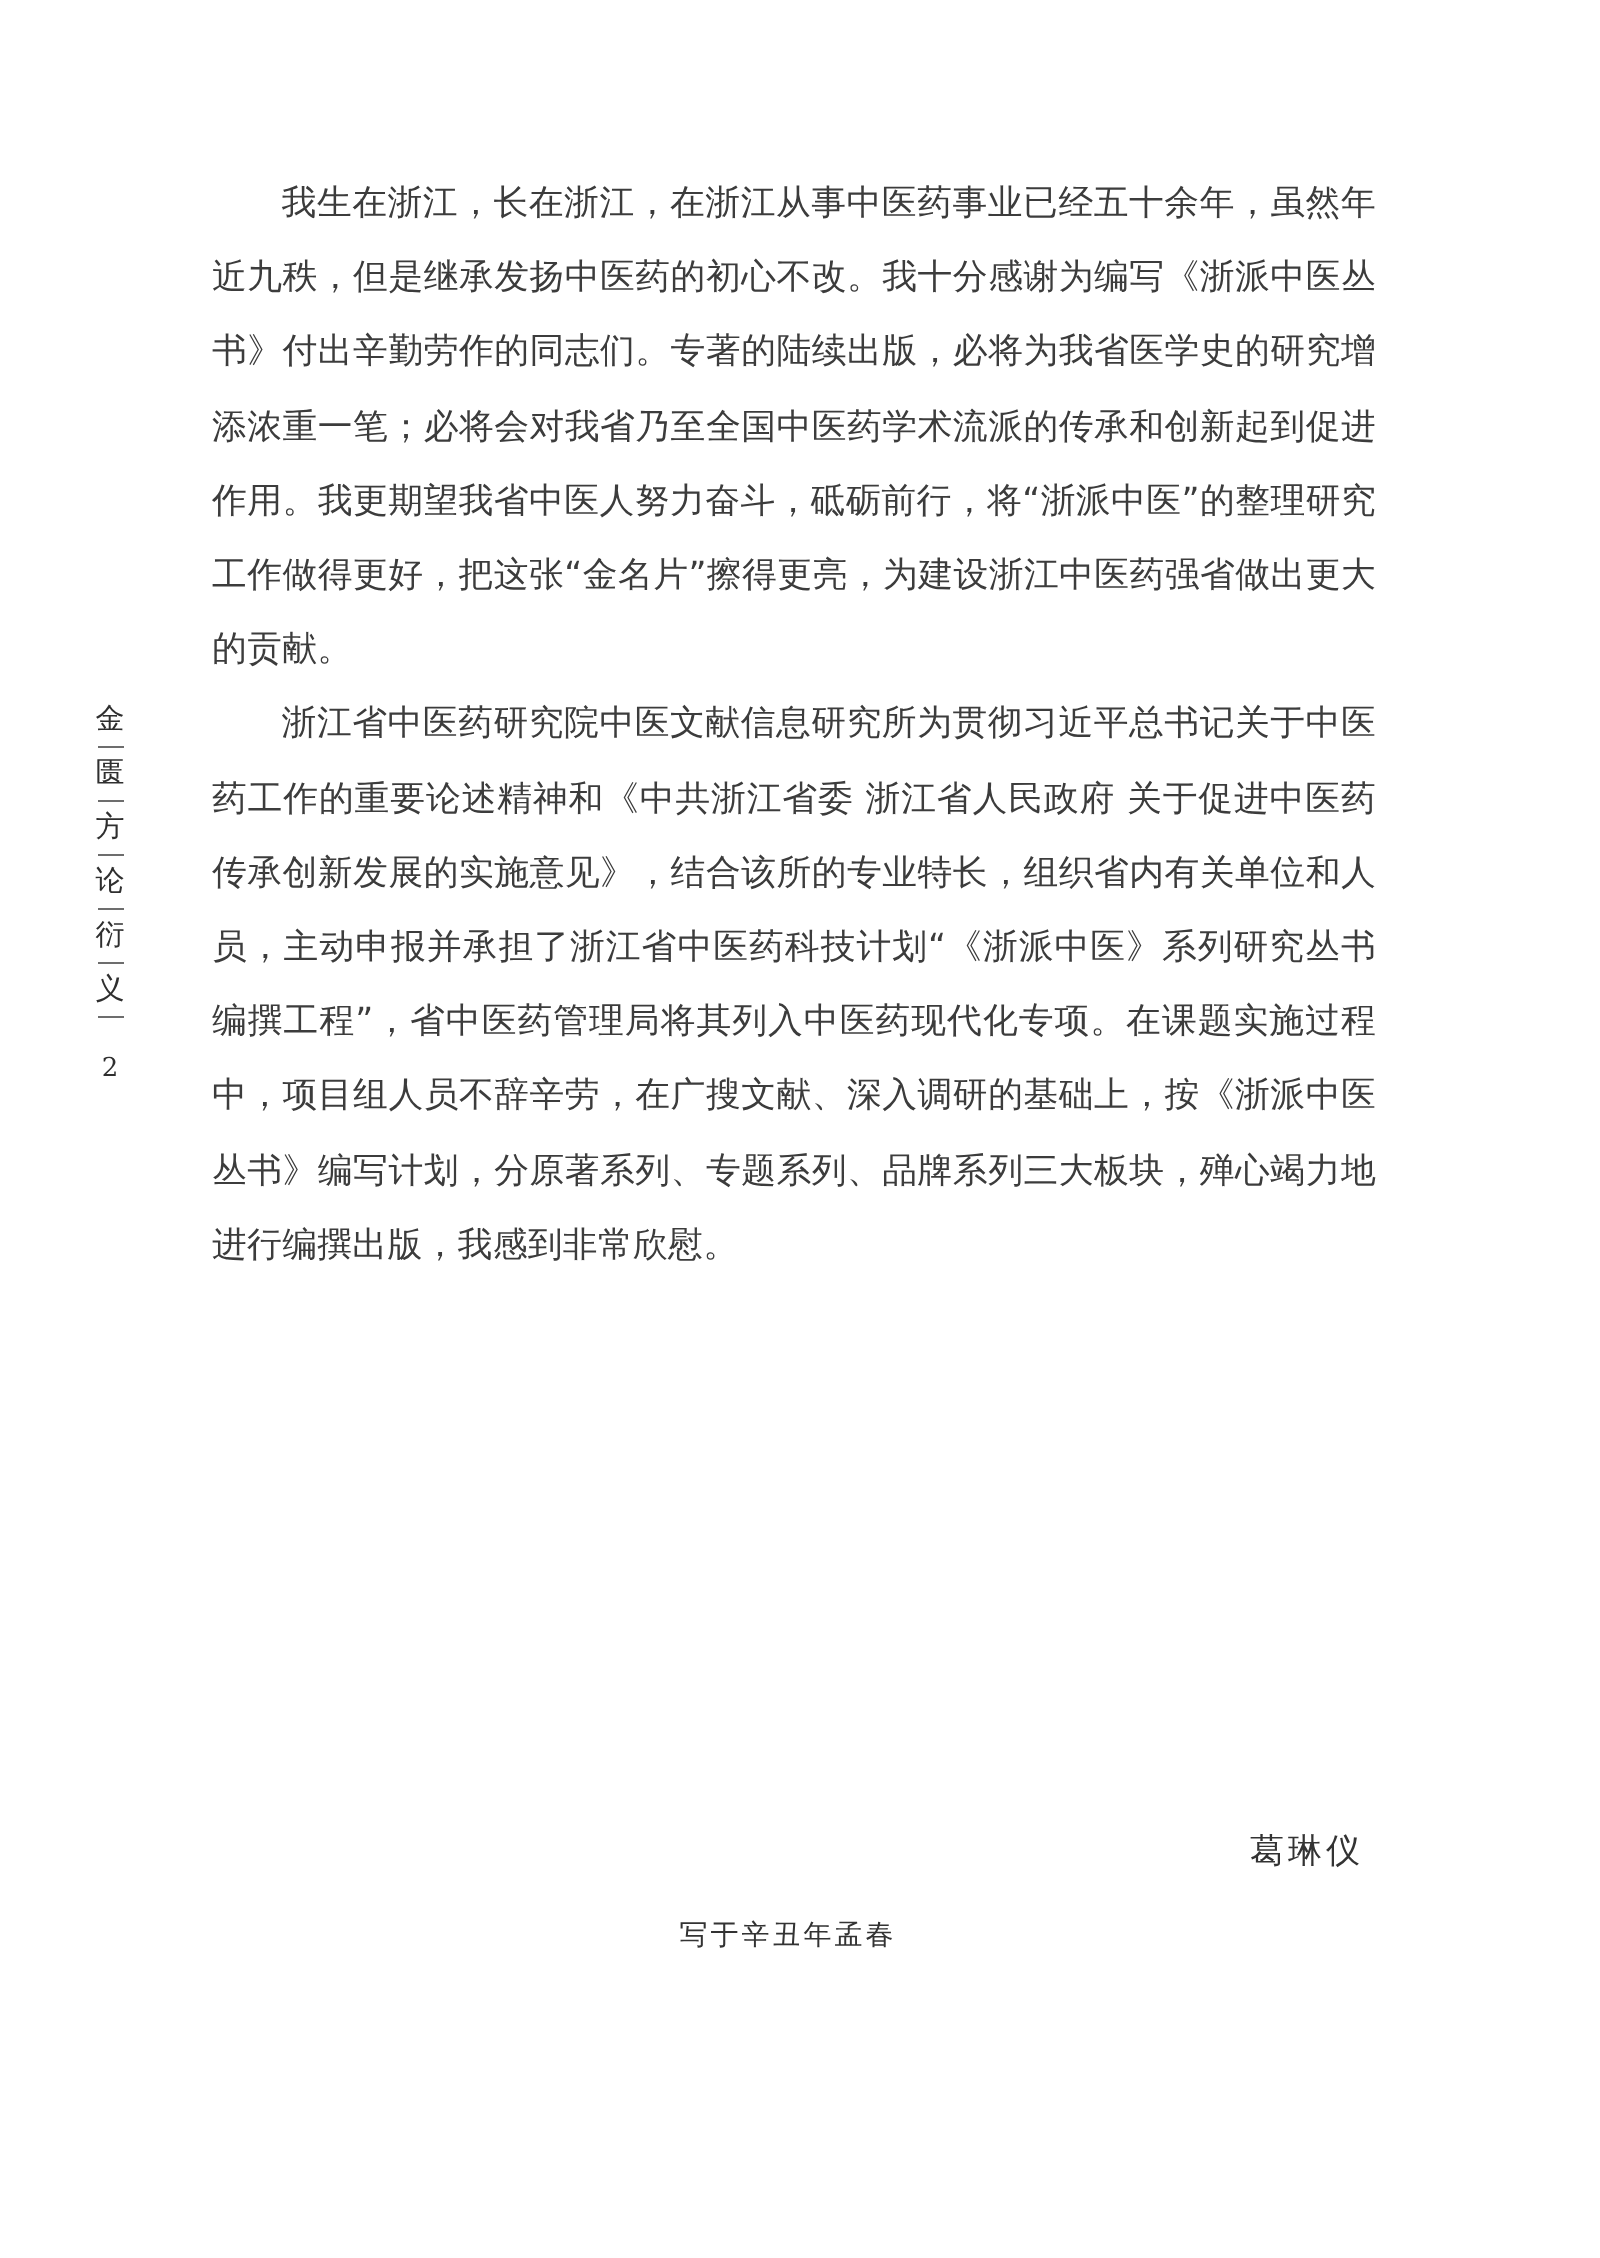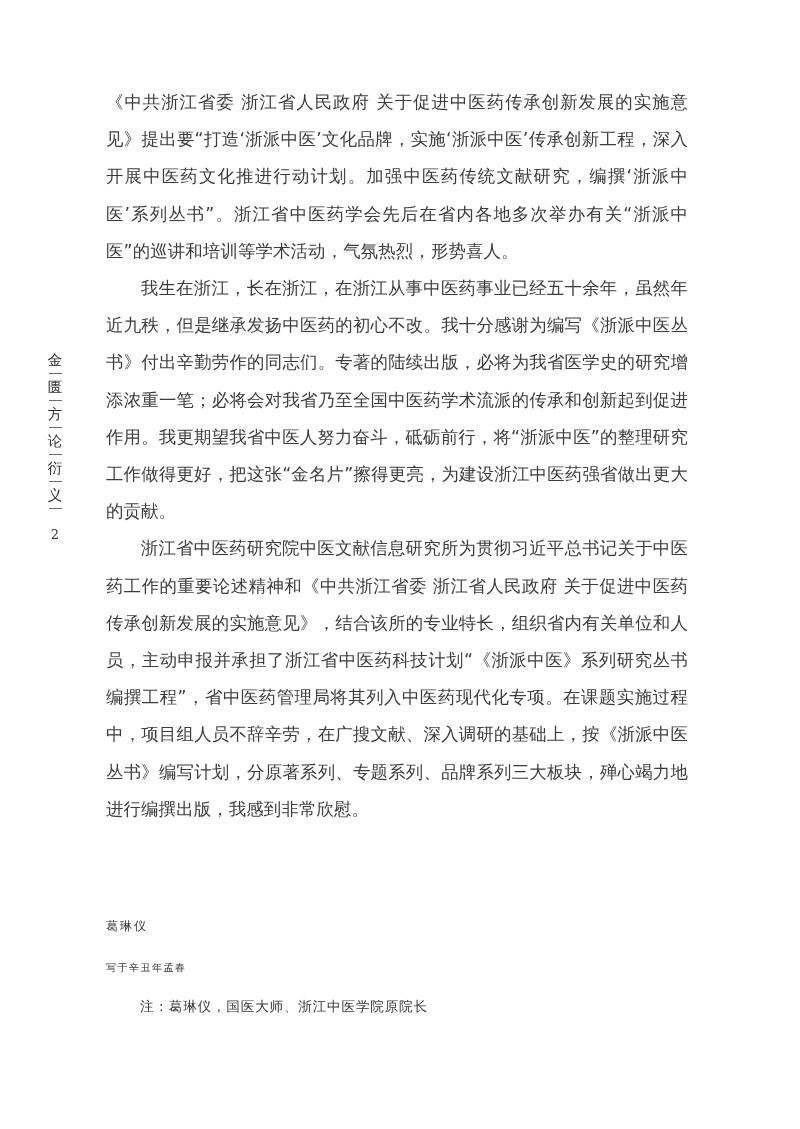--- a/index.html
+++ b/index.html
@@ -80,33 +80,33 @@
 
   
   .sign-block {
     position: absolute;
     left: 106px;
     top: 912px;
     width: 582px;
   }
   .signature {
     font-family: "DejaVu Serif", "Liberation Serif", serif;
-    font-size: 12px;
+    font-size: 17px;
     line-height: 28px;
     color: #333333;
-    text-align: left;
+    text-align: right;
     padding-right: 6px;
     letter-spacing: 2px;
   }
   .sign-date {
     font-family: "DejaVu Serif", "Liberation Serif", serif;
-    font-size: 10px;
+    font-size: 14px;
     line-height: 26px;
     color: #333333;
-    text-align: left;
+    text-align: center;
     padding-right: 6px;
     margin-top: 15px;
     letter-spacing: 1.5px;
   }
 
   
   .footnote {
     position: absolute;
     left: 140px;
     top: 996px;
@@ -132,25 +132,23 @@
     <span class="mh-char">论</span>
     <span class="mh-rule"></span>
     <span class="mh-char">衍</span>
     <span class="mh-rule"></span>
     <span class="mh-char">义</span>
     <span class="mh-rule"></span>
     <span class="mh-page">2</span>
   </div>
 
   <div class="body-col">
-    <p class="para">《中共浙江省委 浙江省人民政府 关于促进中医药传承创新发展的实施意见》提出要“打造‘浙派中医’文化品牌，实施‘浙派中医’传承创新工程，深入开展中医药文化推进行动计划。加强中医药传统文献研究，编撰‘浙派中医’系列丛书”。浙江省中医药学会先后在省内各地多次举办有关“浙派中医”的巡讲和培训等学术活动，气氛热烈，形势喜人。</p>
     <p class="para indent">我生在浙江，长在浙江，在浙江从事中医药事业已经五十余年，虽然年近九秩，但是继承发扬中医药的初心不改。我十分感谢为编写《浙派中医丛书》付出辛勤劳作的同志们。专著的陆续出版，必将为我省医学史的研究增添浓重一笔；必将会对我省乃至全国中医药学术流派的传承和创新起到促进作用。我更期望我省中医人努力奋斗，砥砺前行，将“浙派中医”的整理研究工作做得更好，把这张“金名片”擦得更亮，为建设浙江中医药强省做出更大的贡献。</p>
     <p class="para indent">浙江省中医药研究院中医文献信息研究所为贯彻习近平总书记关于中医药工作的重要论述精神和《中共浙江省委 浙江省人民政府 关于促进中医药传承创新发展的实施意见》，结合该所的专业特长，组织省内有关单位和人员，主动申报并承担了浙江省中医药科技计划“《浙派中医》系列研究丛书编撰工程”，省中医药管理局将其列入中医药现代化专项。在课题实施过程中，项目组人员不辞辛劳，在广搜文献、深入调研的基础上，按《浙派中医丛书》编写计划，分原著系列、专题系列、品牌系列三大板块，殚心竭力地进行编撰出版，我感到非常欣慰。</p>
   </div>
 
   <div class="sign-block">
     <div class="signature">葛琳仪</div>
     <div class="sign-date">写于辛丑年孟春</div>
   </div>
 
-  <div class="footnote">注：葛琳仪，国医大师、浙江中医学院原院长</div>
 
 </div>
 
 </body></html>

